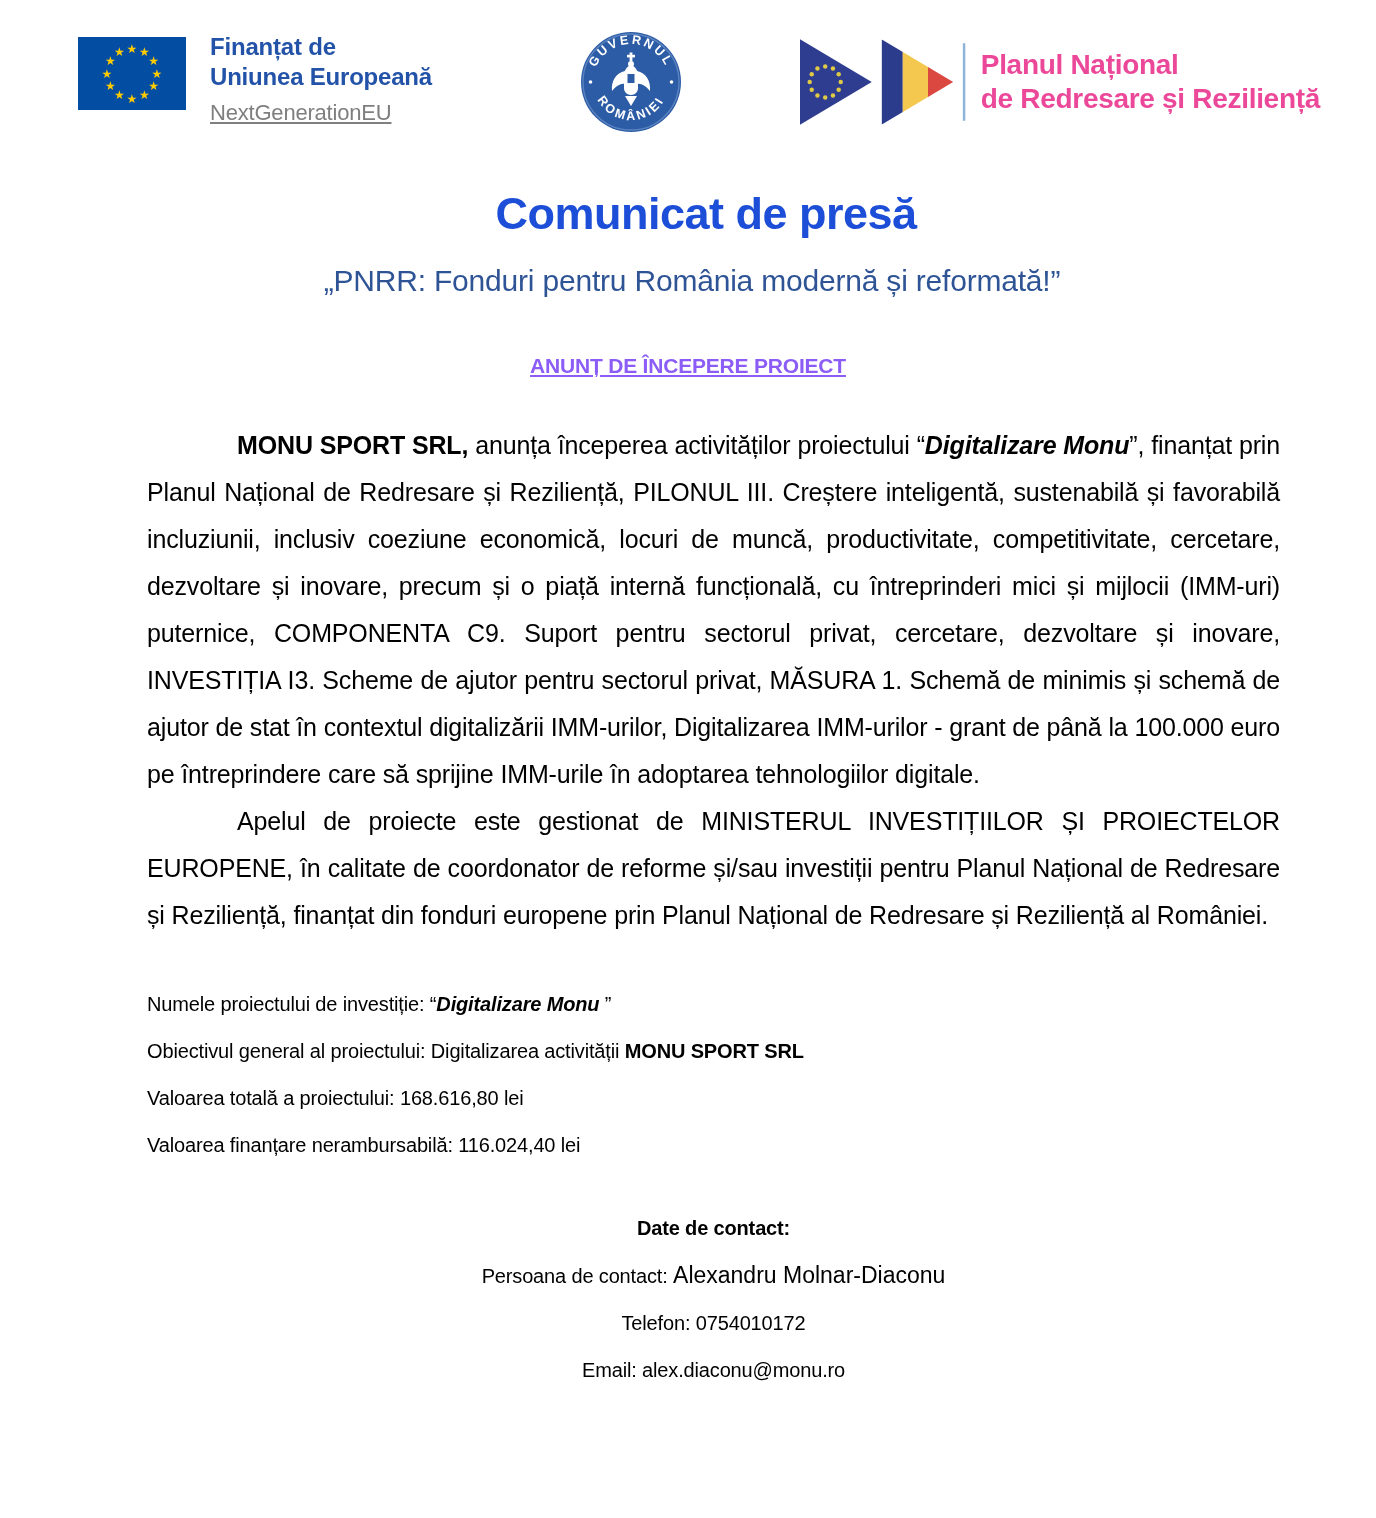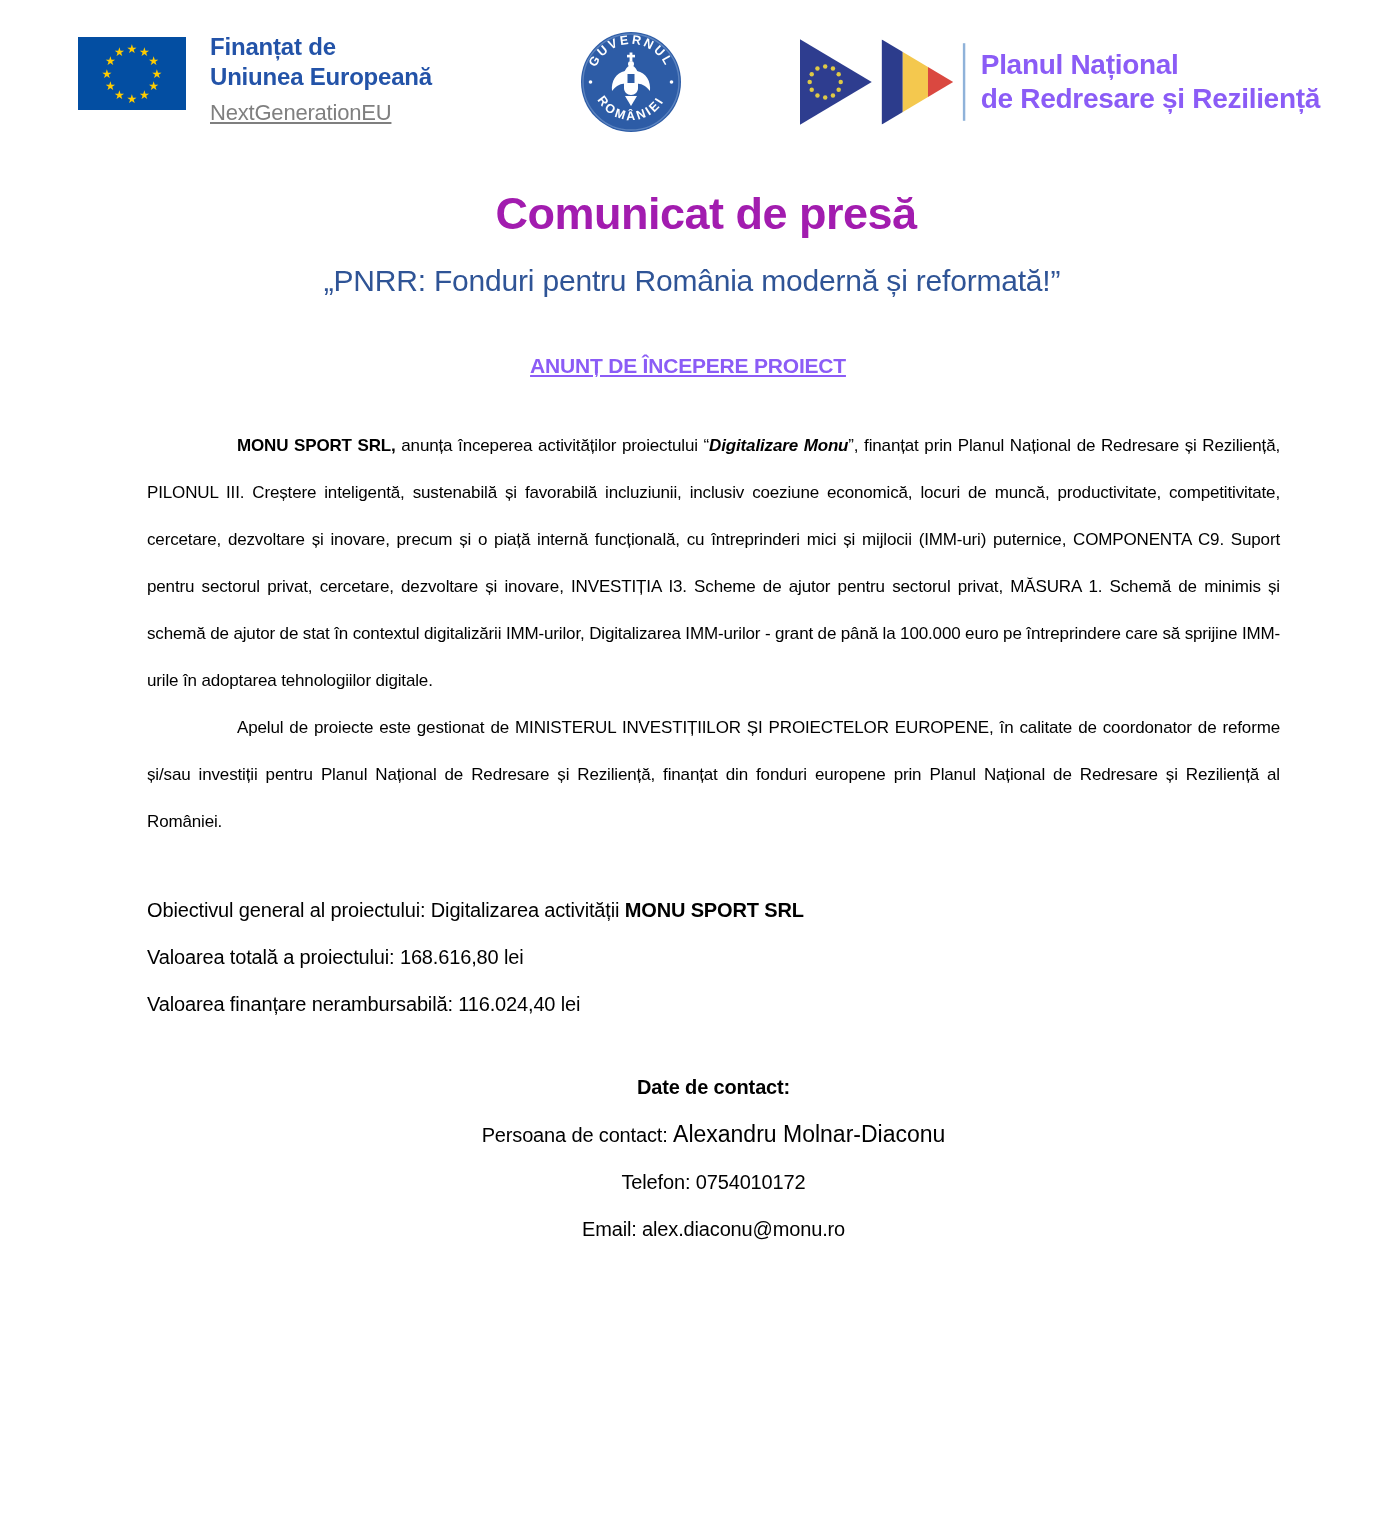--- a/index.html
+++ b/index.html
@@ -9,28 +9,28 @@
   }
   
   .logos{display:flex;justify-content:space-between;align-items:flex-start;padding:30px 56px 0 78px;}
   .eu-block{display:flex;gap:24px;width:384px;flex:0 0 auto;}
   .eu-flag{margin-top:7px;flex:0 0 auto;}
   .eu-text{padding-top:2px;}
   .eu-line1,.eu-line2{font-size:24px;font-weight:bold;color:#2353a8;line-height:30px;letter-spacing:-0.2px;}
   .eu-line3{font-size:22px;color:#7f7f7f;line-height:28px;margin-top:7px;letter-spacing:-0.2px;text-decoration:underline;}
   .gov-seal{flex:0 0 auto;margin-top:0px;}
   .pnrr-block{display:flex;align-items:center;gap:14px;width:520px;flex:0 0 auto;justify-content:flex-end;}
-  .pnrr-text{font-size:28px;font-weight:bold;color:#8b5cf6;line-height:34px;letter-spacing:-0.3px;white-space:nowrap;}
+  .pnrr-text{font-size:28px;font-weight:bold;color:#ec4899;line-height:34px;letter-spacing:-0.3px;white-space:nowrap;}
   
-  .title{margin:50px 0 0;text-align:center;font-size:45px;font-weight:bold;color:#a21caf;letter-spacing:-0.5px;padding-left:36px;}
+  .title{margin:50px 0 0;text-align:center;font-size:45px;font-weight:bold;color:#1d4ed8;letter-spacing:-0.5px;padding-left:36px;}
   .subtitle{margin:24px 0 0;text-align:center;font-size:30px;font-weight:400;color:#2f5496;letter-spacing:-0.2px;padding-left:8px;}
   .section-heading{margin:56px 0 0;text-align:center;font-size:21px;font-weight:bold;color:#8b5cf6;text-decoration:underline;letter-spacing:-0.2px;}
   
   .content{margin:0 96px 0 147px;}
-  .para{font-size:17px;line-height:47px;text-align:justify;text-indent:90px;margin:0;letter-spacing:-0.15px;}
+  .para{font-size:25px;line-height:47px;text-align:justify;text-indent:90px;margin:0;letter-spacing:-0.15px;}
   .para.first{margin-top:44px;}
   .details{margin-top:42px;font-size:20px;line-height:47px;letter-spacing:-0.15px;}
   .contact{margin-top:36px;text-align:center;font-size:20px;line-height:47px;letter-spacing:-0.15px;}
   .b{font-weight:bold;}
   .bi{font-weight:bold;font-style:italic;}
   .person-name{font-size:23px;letter-spacing:0;}
 </style>
 </head>
 <body>
 
@@ -133,20 +133,21 @@
   <h2 class="subtitle">„PNRR: Fonduri pentru România modernă și reformată!”</h2>
   <h3 class="section-heading">ANUNȚ DE ÎNCEPERE PROIECT</h3>
 
   <div class="content">
 
     <p class="para first"><span class="b">MONU SPORT SRL,</span><span> anunța începerea activităților proiectului “</span><span class="bi">Digitalizare Monu</span><span>”, finanțat prin Planul Național de Redresare și Reziliență, PILONUL III. Creștere inteligentă, sustenabilă și favorabilă incluziunii, inclusiv coeziune economică, locuri de muncă, productivitate, competitivitate, cercetare, dezvoltare și inovare, precum și o piață internă funcțională, cu întreprinderi mici și mijlocii (IMM-uri) puternice, COMPONENTA C9. Suport pentru sectorul privat, cercetare, dezvoltare și inovare, INVESTIȚIA I3. Scheme de ajutor pentru sectorul privat, MĂSURA 1. Schemă de minimis și schemă de ajutor de stat în contextul digitalizării IMM-urilor, Digitalizarea IMM-urilor - grant de până la 100.000 euro pe întreprindere care să sprijine IMM-urile în adoptarea tehnologiilor digitale.</span></p>
 
     <p class="para">Apelul de proiecte este gestionat de MINISTERUL INVESTIȚIILOR ȘI PROIECTELOR EUROPENE, în calitate de coordonator de reforme și/sau investiții pentru Planul Național de Redresare și Reziliență, finanțat din fonduri europene prin Planul Național de Redresare și Reziliență al României.</p>
 
     <div class="details">
+      <div><span>Numele proiectului de investiție: “</span><span class="bi">Digitalizare Monu</span><span> ”</span></div>
       <div><span>Obiectivul general al proiectului: Digitalizarea activității </span><span class="b">MONU SPORT SRL</span></div>
       <div>Valoarea totală a proiectului: 168.616,80 lei</div>
       <div>Valoarea finanțare nerambursabilă: 116.024,40 lei</div>
     </div>
 
     <div class="contact">
       <div class="b">Date de contact:</div>
       <div><span>Persoana de contact: </span><span class="person-name">Alexandru Molnar-Diaconu</span></div>
       <div>Telefon: 0754010172</div>
       <div>Email: alex.diaconu@monu.ro</div>

